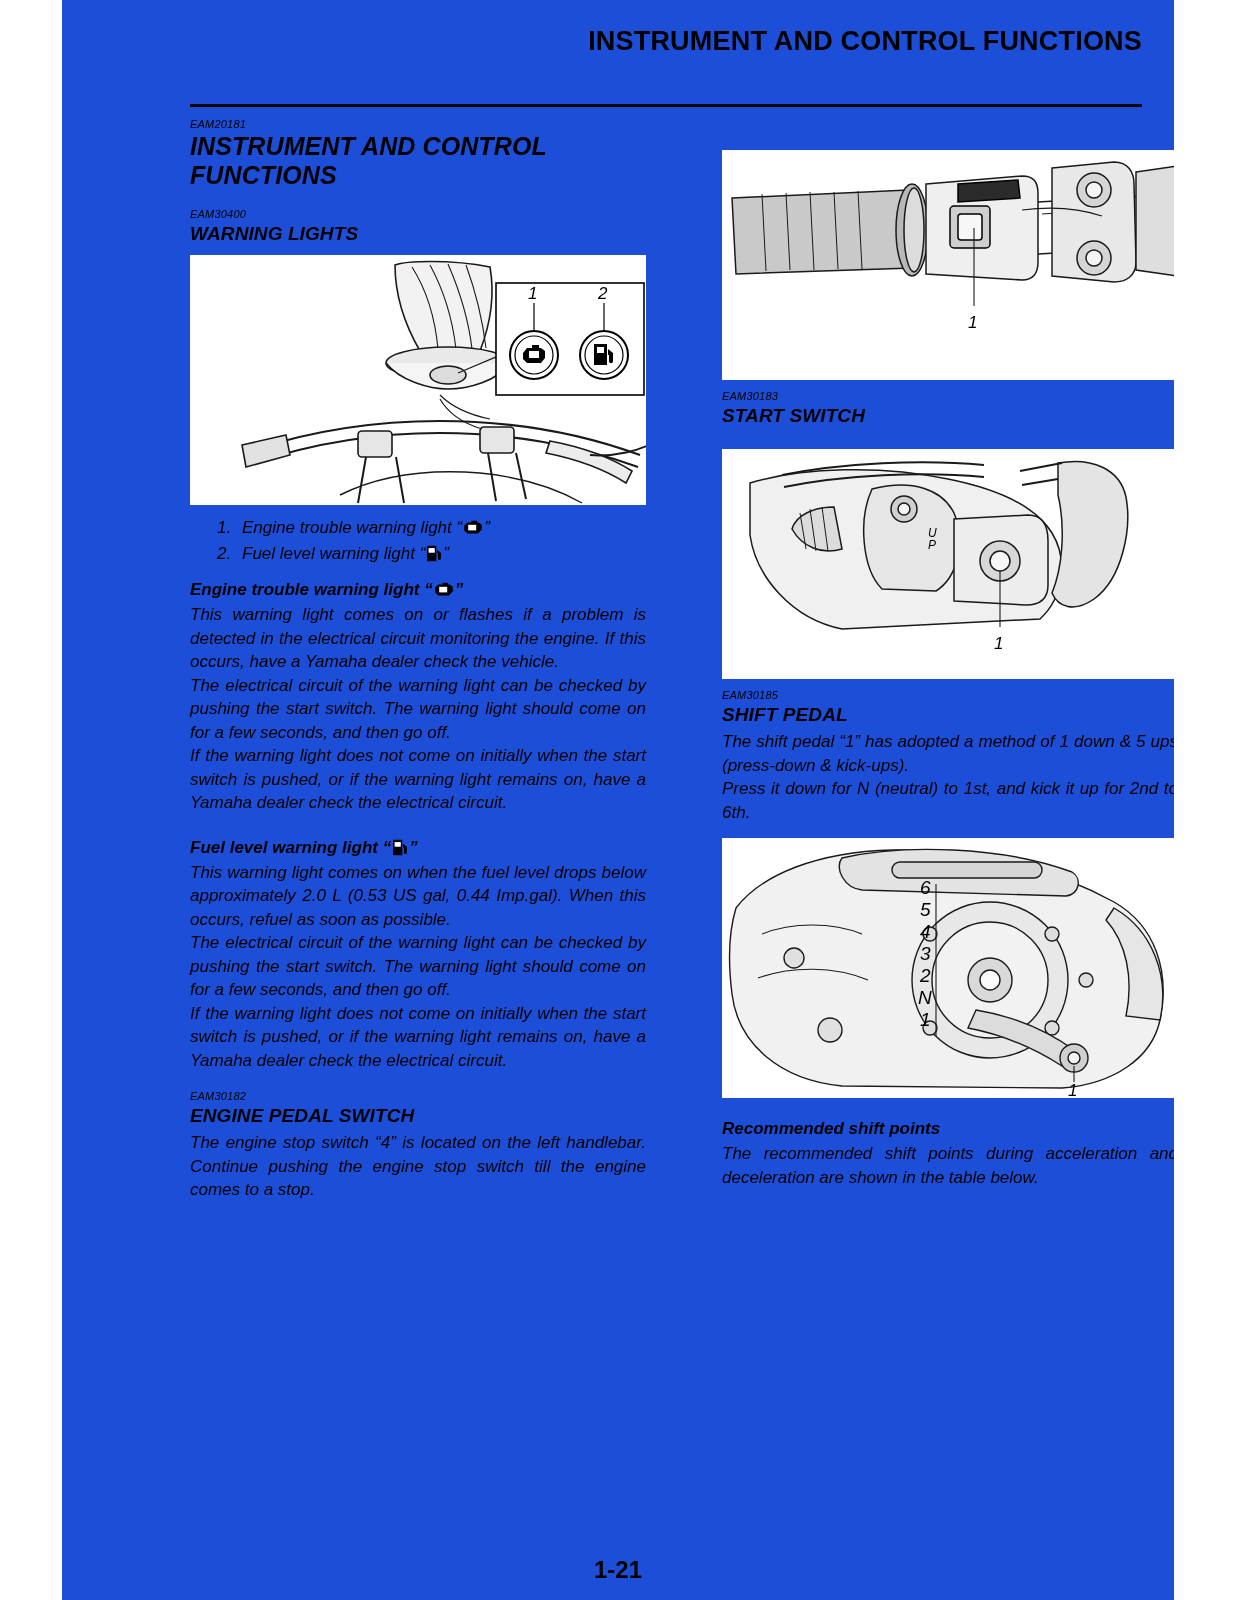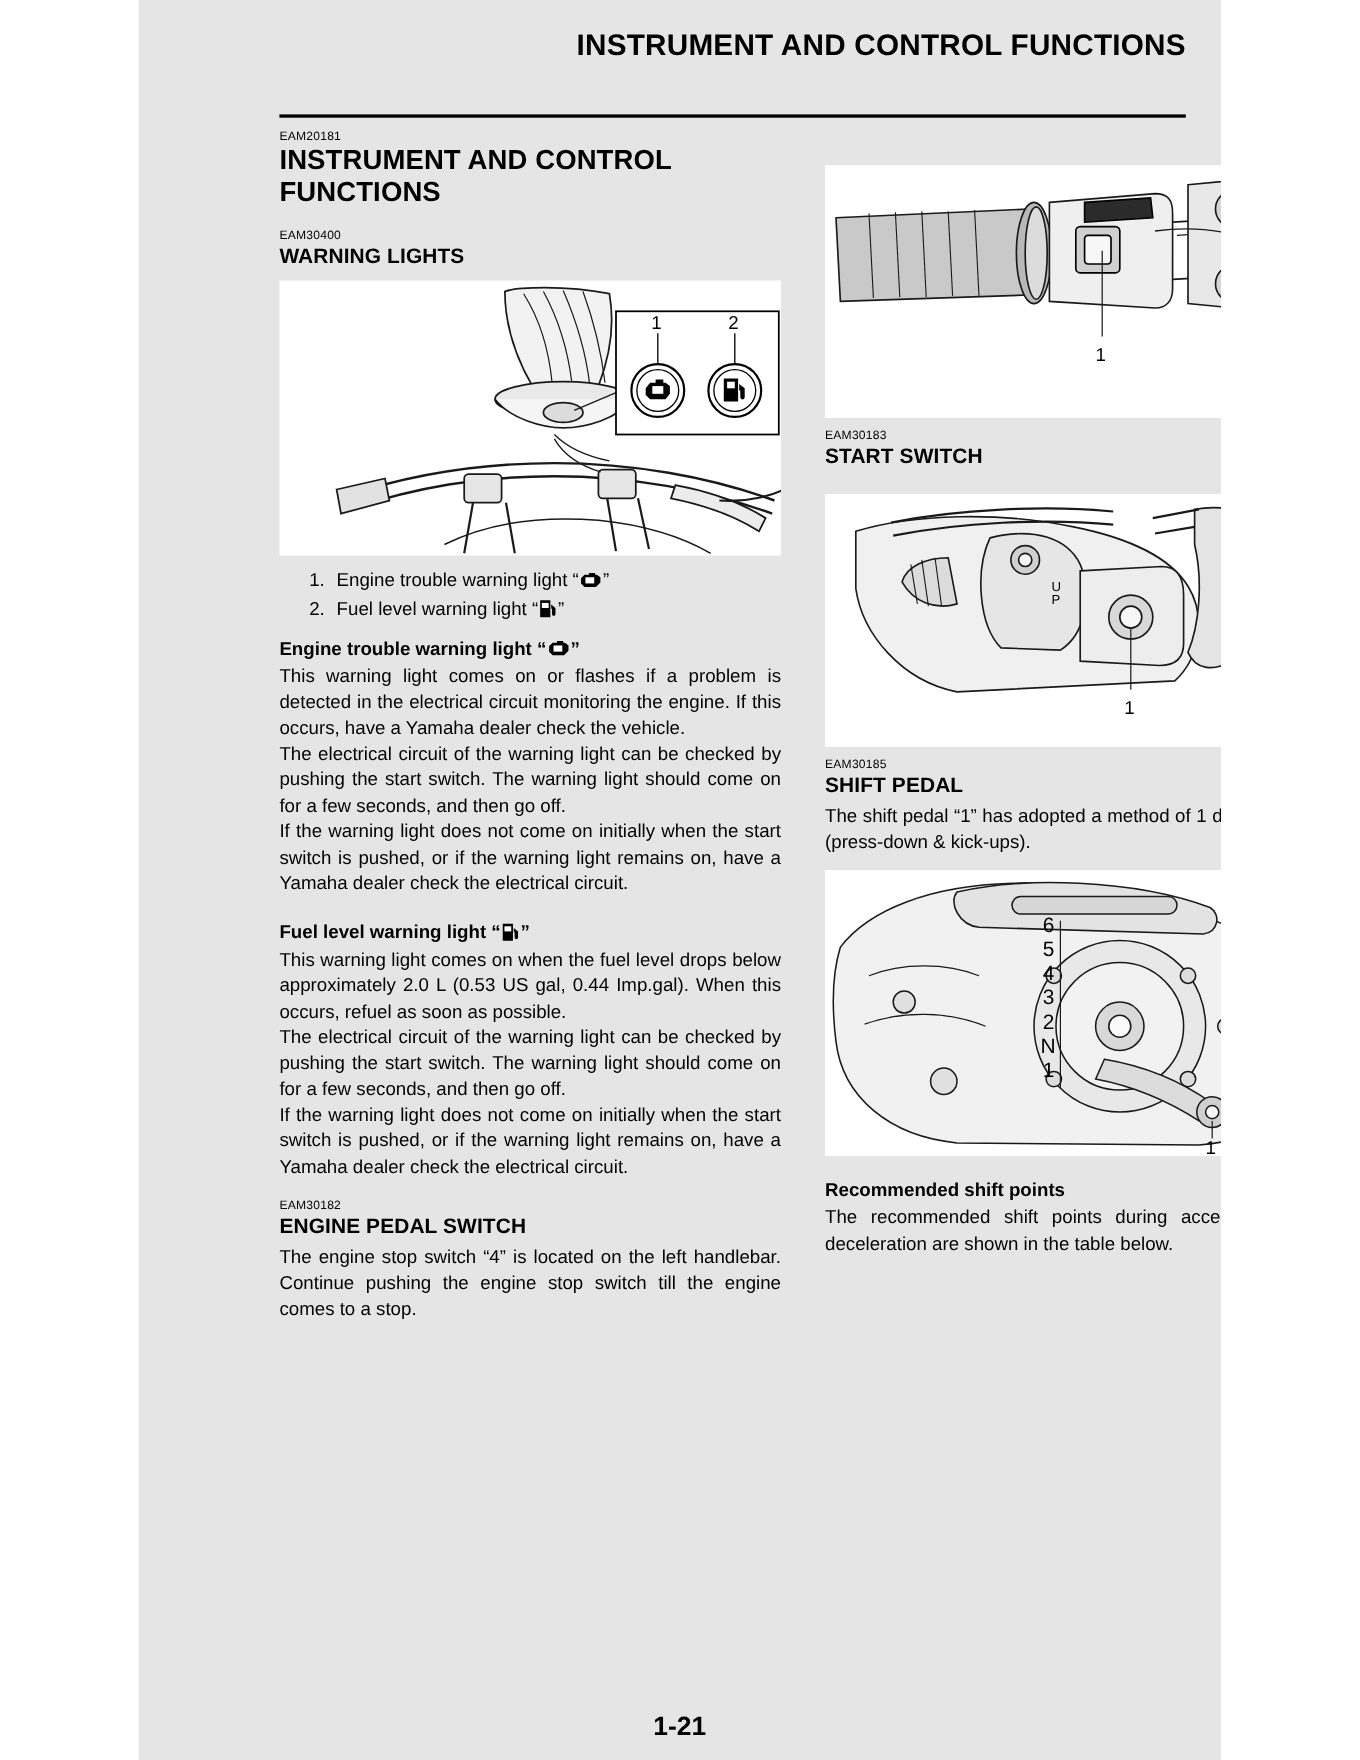--- a/index.html
+++ b/index.html
@@ -6,24 +6,24 @@
     margin: 0;
     padding: 0;
     background: #ffffff;
   }
   body {
     font-family: "Liberation Sans", sans-serif;
     color: #000000;
   }
   .page {
     position: relative;
-    width: 984px;
+    width: 1112px;
     height: 1600px;
     margin: 0 auto;
-    background: #e5e5e5;
+    background: #1d4ed8;
     overflow: hidden;
   }
   .page-header {
     position: absolute;
     top: 26px;
     right: 32px;
     font-size: 27px;
     font-weight: bold;
     letter-spacing: 0.2px;
     text-align: right;
@@ -36,21 +36,22 @@
     top: 104px;
     height: 3px;
     background: #000;
   }
   .columns {
     position: absolute;
     left: 128px;
     top: 116px;
     width: 960px;
     display: flex;
-    gap: 40px;
+    gap: 76px;
+    font-style: italic;
   }
   .col {
     width: 456px;
   }
   .code {
     font-size: 11px;
     line-height: 13px;
     margin-top: 2px;
     margin-bottom: 1px;
     letter-spacing: 0.2px;
@@ -313,20 +314,21 @@
           </g>
           <text x="206" y="88" font-family="Liberation Sans, sans-serif" font-size="12">U</text>
           <text x="206" y="100" font-family="Liberation Sans, sans-serif" font-size="12">P</text>
           <text x="272" y="200" font-family="Liberation Sans, sans-serif" font-size="17">1</text>
         </svg>
       </div>
 
       <div class="code">EAM30185</div>
       <h2 class="section">SHIFT PEDAL</h2>
       <p class="body">The shift pedal “1” has adopted a method of 1 down &amp; 5 ups (press-down &amp; kick-ups).</p>
+      <p class="body">Press it down for N (neutral) to 1st, and kick it up for 2nd to 6th.</p>
 
       <div class="figure" style="height:260px;margin-top:14px;border:none;">
         <svg viewBox="0 0 456 260" width="456" height="260">
           <g stroke="#1a1a1a" fill="none" stroke-width="1.4">
             <rect x="0" y="0" width="456" height="260" fill="#ffffff" stroke="none"></rect>
 
             <path d="M14 70 C 40 36 96 14 170 12 C 250 10 330 30 392 64 C 434 88 448 134 438 182 C 430 220 392 246 340 250 L 120 248 C 58 242 16 206 10 156 C 6 124 6 96 14 70 Z" fill="#f1f1f1"></path>
 
             <path d="M120 20 C 180 6 280 8 350 34 C 360 40 358 56 344 58 L 140 52 C 122 50 112 30 120 20 Z" fill="#e3e3e3"></path>
             <rect x="170" y="24" width="150" height="16" rx="8" fill="#d6d6d6"></rect>

